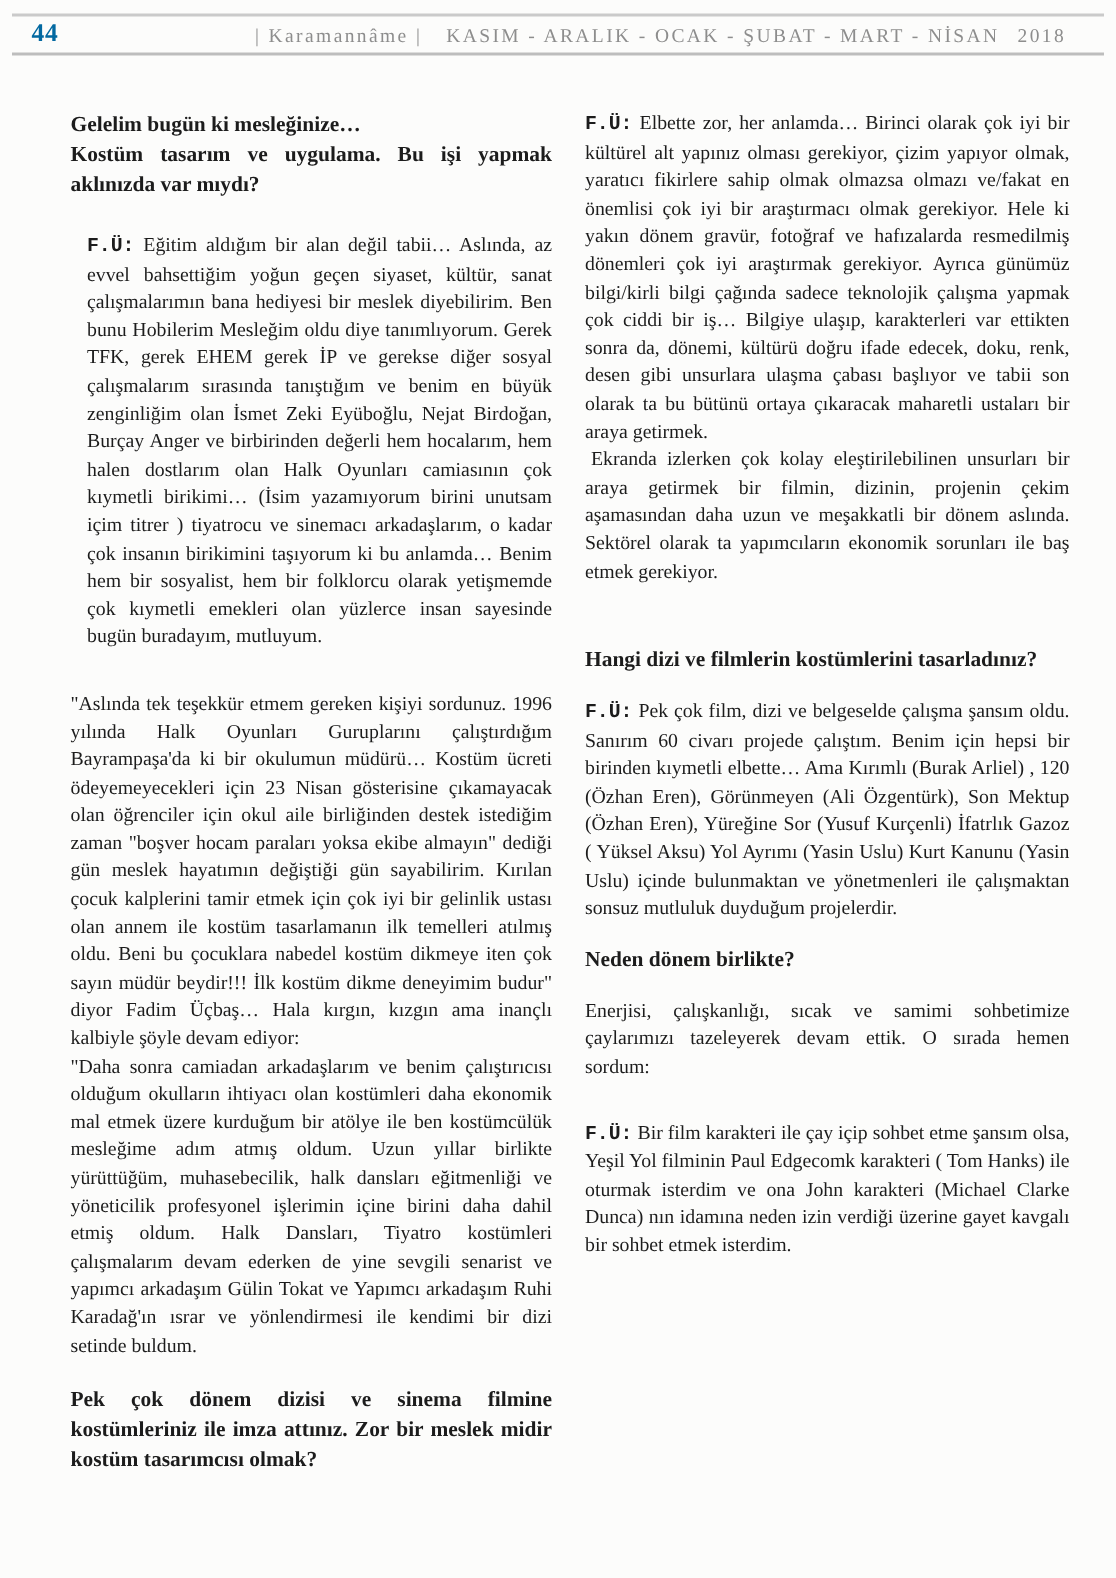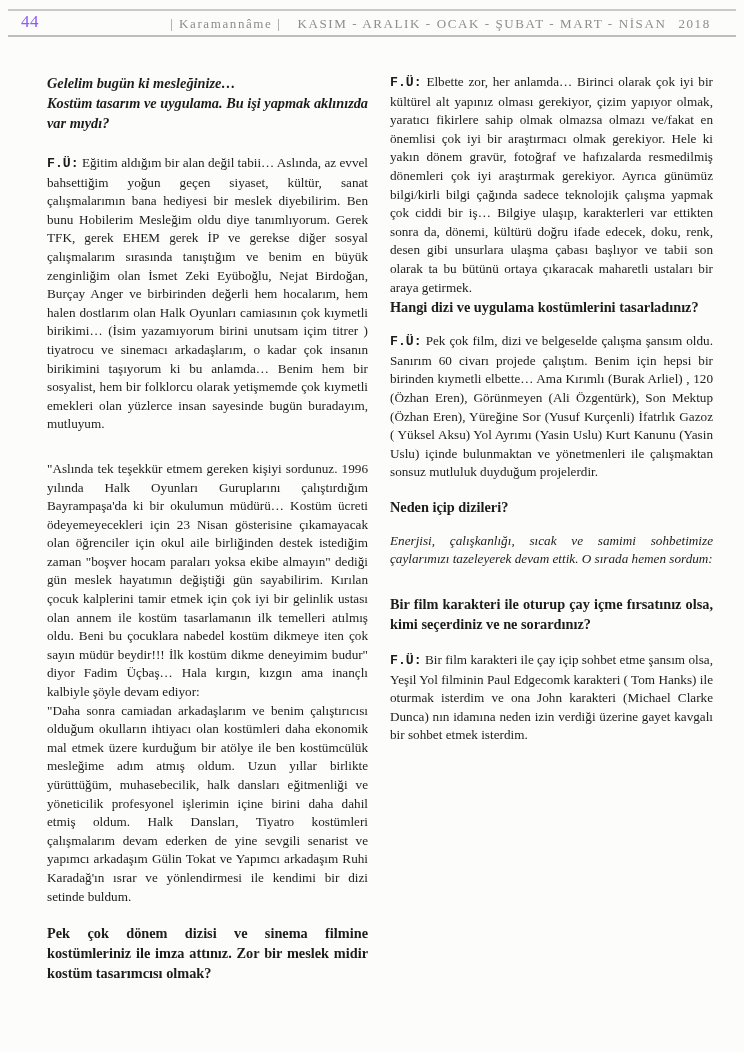--- a/index.html
+++ b/index.html
@@ -14,21 +14,21 @@
   
   .page-header {
     margin: 9px 8px 0 8px;
     height: 24px;
     border-top: 2px solid #cacaca;
     border-bottom: 2px solid #bdbdbd;
     position: relative;
   }
   .page-num {
     position: absolute; left: 13px; top: 1px;
-    font-size: 17px; font-weight: normal; letter-spacing: .5px; color: #8b5cf6;
+    font-size: 17px; font-weight: bold; letter-spacing: .5px; color: #0369a1;
   }
   .header-line {
     position: absolute; left: 162px; top: 5px;
     font-size: 13px; color: #8d8d8d;
     letter-spacing: 1.6px; white-space: nowrap;
   }
   .header-line .brand { margin-right: 16px; }
   .header-line .year  { margin-left: 12px; }
   
   .columns {
@@ -40,31 +40,31 @@
     flex: 0 0 321px; width: 321px;
     text-align: justify;
     font-size: 13.2px; line-height: 18.6px;
   }
   .col.right { flex-basis: 323px; width: 323px; }
   p { margin: 0; }
   .q {
     font-weight: bold;
     font-size: 14.3px; line-height: 20px;
   }
-  .prewrap { white-space: pre-line; font-style: italic; }
+  .prewrap { white-space: pre-line; }
   .prefix { font-weight: bold; font-family: Liberation Mono, monospace; }
-  .italic { font-style: italic; }
+  .italic { }
   .indent-sm { text-indent: 4px; }
   
   .mb15 { margin-bottom: 15px; }
   .mb17 { margin-bottom: 17px; }
   .mb18 { margin-bottom: 18px; }
   .mb21 { margin-bottom: 21px; }
   .mb25 { margin-bottom: 25px; }
-  .mb26 { margin-bottom: 26px; }
+  .mb26 { margin-bottom: 26px; margin-left: 11px; }
   .mb40 { margin-bottom: 40px; }
 </style>
 </head>
 <body>
 
 <div class="page-header">
   <span class="page-num">44</span>
   <span class="header-line"><span class="brand">| Karamannâme |</span><span class="issue">KASIM - ARALIK - OCAK - ŞUBAT - MART - NİSAN</span><span class="year">2018</span></span>
 </div>
 
@@ -74,21 +74,21 @@
     <p class="q prewrap mb21">Gelelim bugün ki mesleğinize…
 Kostüm tasarım ve uygulama. Bu işi yapmak aklınızda var mıydı?</p>
     <p class="mb26"><b class="prefix">F.Ü:</b><span> Eğitim aldığım bir alan değil tabii… Aslında, az evvel bahsettiğim yoğun geçen siyaset, kültür, sanat çalışmalarımın bana hediyesi bir meslek diyebilirim. Ben bunu Hobilerim Mesleğim oldu diye tanımlıyorum. Gerek TFK, gerek EHEM gerek İP ve gerekse diğer sosyal çalışmalarım sırasında tanıştığım ve benim en büyük zenginliğim olan İsmet Zeki Eyüboğlu, Nejat Birdoğan, Burçay Anger ve birbirinden değerli hem hocalarım, hem halen dostlarım olan Halk Oyunları camiasının çok kıymetli birikimi… (İsim yazamıyorum birini unutsam içim titrer ) tiyatrocu ve sinemacı arkadaşlarım, o kadar çok insanın birikimini taşıyorum ki bu anlamda… Benim hem bir sosyalist, hem bir folklorcu olarak yetişmemde çok kıymetli emekleri olan yüzlerce insan sayesinde bugün buradayım, mutluyum.</span></p>
     <p>"Aslında tek teşekkür etmem gereken kişiyi sordunuz. 1996 yılında Halk Oyunları Guruplarını çalıştırdığım Bayrampaşa'da ki bir okulumun müdürü… Kostüm ücreti ödeyemeyecekleri için 23 Nisan gösterisine çıkamayacak olan öğrenciler için okul aile birliğinden destek istediğim zaman "boşver hocam paraları yoksa ekibe almayın" dediği gün meslek hayatımın değiştiği gün sayabilirim. Kırılan çocuk kalplerini tamir etmek için çok iyi bir gelinlik ustası olan annem ile kostüm tasarlamanın ilk temelleri atılmış oldu. Beni bu çocuklara nabedel kostüm dikmeye iten çok sayın müdür beydir!!! İlk kostüm dikme deneyimim budur" diyor Fadim Üçbaş… Hala kırgın, kızgın ama inançlı kalbiyle şöyle devam ediyor:</p>
     <p class="mb17">"Daha sonra camiadan arkadaşlarım ve benim çalıştırıcısı olduğum okulların ihtiyacı olan kostümleri daha ekonomik mal etmek üzere kurduğum bir atölye ile ben kostümcülük mesleğime adım atmış oldum. Uzun yıllar birlikte yürüttüğüm, muhasebecilik, halk dansları eğitmenliği ve yöneticilik profesyonel işlerimin içine birini daha dahil etmiş oldum. Halk Dansları, Tiyatro kostümleri çalışmalarım devam ederken de yine sevgili senarist ve yapımcı arkadaşım Gülin Tokat ve Yapımcı arkadaşım Ruhi Karadağ'ın ısrar ve yönlendirmesi ile kendimi bir dizi setinde buldum.</p>
     <p class="q">Pek çok dönem dizisi ve sinema filmine kostümleriniz ile imza attınız. Zor bir meslek midir kostüm tasarımcısı olmak?</p>
   </div>
 
   <div class="col right">
     <p><b class="prefix">F.Ü:</b><span> Elbette zor, her anlamda… Birinci olarak çok iyi bir kültürel alt yapınız olması gerekiyor, çizim yapıyor olmak, yaratıcı fikirlere sahip olmak olmazsa olmazı ve/fakat en önemlisi çok iyi bir araştırmacı olmak gerekiyor. Hele ki yakın dönem gravür, fotoğraf ve hafızalarda resmedilmiş dönemleri çok iyi araştırmak gerekiyor. Ayrıca günümüz bilgi/kirli bilgi çağında sadece teknolojik çalışma yapmak çok ciddi bir iş… Bilgiye ulaşıp, karakterleri var ettikten sonra da, dönemi, kültürü doğru ifade edecek, doku, renk, desen gibi unsurlara ulaşma çabası başlıyor ve tabii son olarak ta bu bütünü ortaya çıkaracak maharetli ustaları bir araya getirmek.</span></p>
-    <p class="q mb15">Hangi dizi ve uygulama kostümlerini tasarladınız?</p>
+    <p class="indent-sm mb40">Ekranda izlerken çok kolay eleştirilebilinen unsurları bir araya getirmek bir filmin, dizinin, projenin çekim aşamasından daha uzun ve meşakkatli bir dönem aslında. Sektörel olarak ta yapımcıların ekonomik sorunları ile baş etmek gerekiyor.</p>
+    <p class="q mb15">Hangi dizi ve filmlerin kostümlerini tasarladınız?</p>
     <p class="mb15"><b class="prefix">F.Ü:</b><span> Pek çok film, dizi ve belgeselde çalışma şansım oldu. Sanırım 60 civarı projede çalıştım. Benim için hepsi bir birinden kıymetli elbette… Ama Kırımlı (Burak Arliel) , 120 (Özhan Eren), Görünmeyen (Ali Özgentürk), Son Mektup (Özhan Eren), Yüreğine Sor (Yusuf Kurçenli) İfatrlık Gazoz ( Yüksel Aksu) Yol Ayrımı (Yasin Uslu) Kurt Kanunu (Yasin Uslu) içinde bulunmaktan ve yönetmenleri ile çalışmaktan sonsuz mutluluk duyduğum projelerdir.</span></p>
-    <p class="q mb15">Neden içip dizileri?</p>
+    <p class="q mb15">Neden dönem birlikte?</p>
     <p class="italic mb25">Enerjisi, çalışkanlığı, sıcak ve samimi sohbetimize çaylarımızı tazeleyerek devam ettik. O sırada hemen sordum:</p>
-    <p class="q mb17">Bir film karakteri ile oturup çay içme fırsatınız olsa, kimi seçerdiniz ve ne sorardınız?</p>
     <p class="mb17"><b class="prefix">F.Ü:</b><span> Bir film karakteri ile çay içip sohbet etme şansım olsa, Yeşil Yol filminin Paul Edgecomk karakteri ( Tom Hanks) ile oturmak isterdim ve ona John karakteri (Michael Clarke Dunca) nın idamına neden izin verdiği üzerine gayet kavgalı bir sohbet etmek isterdim.</span></p>
   </div>
 
 </div>
 
 </body></html>

